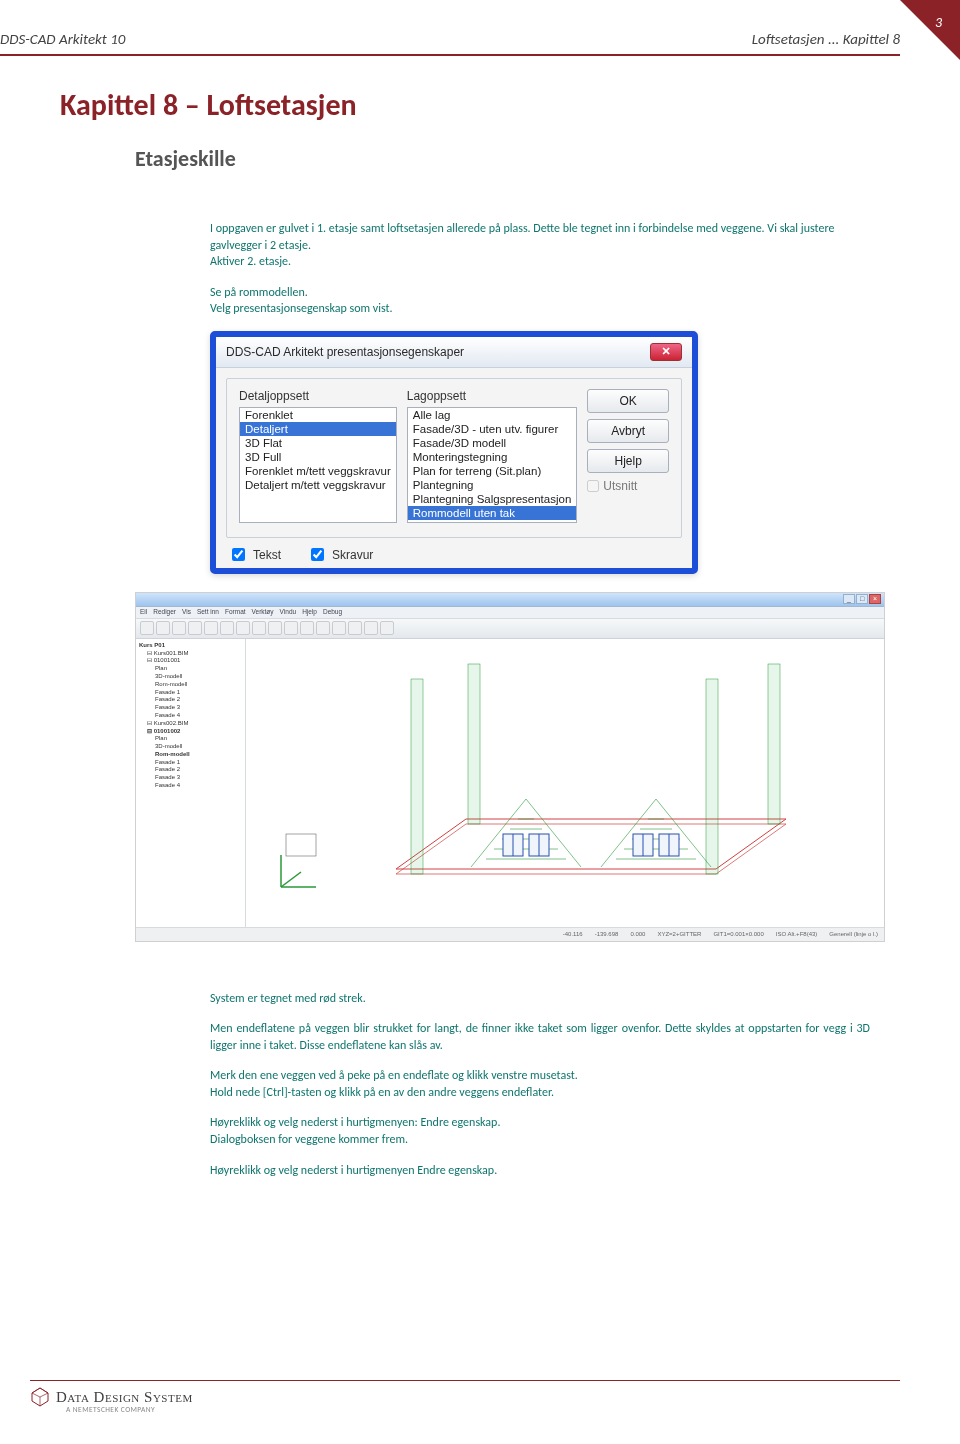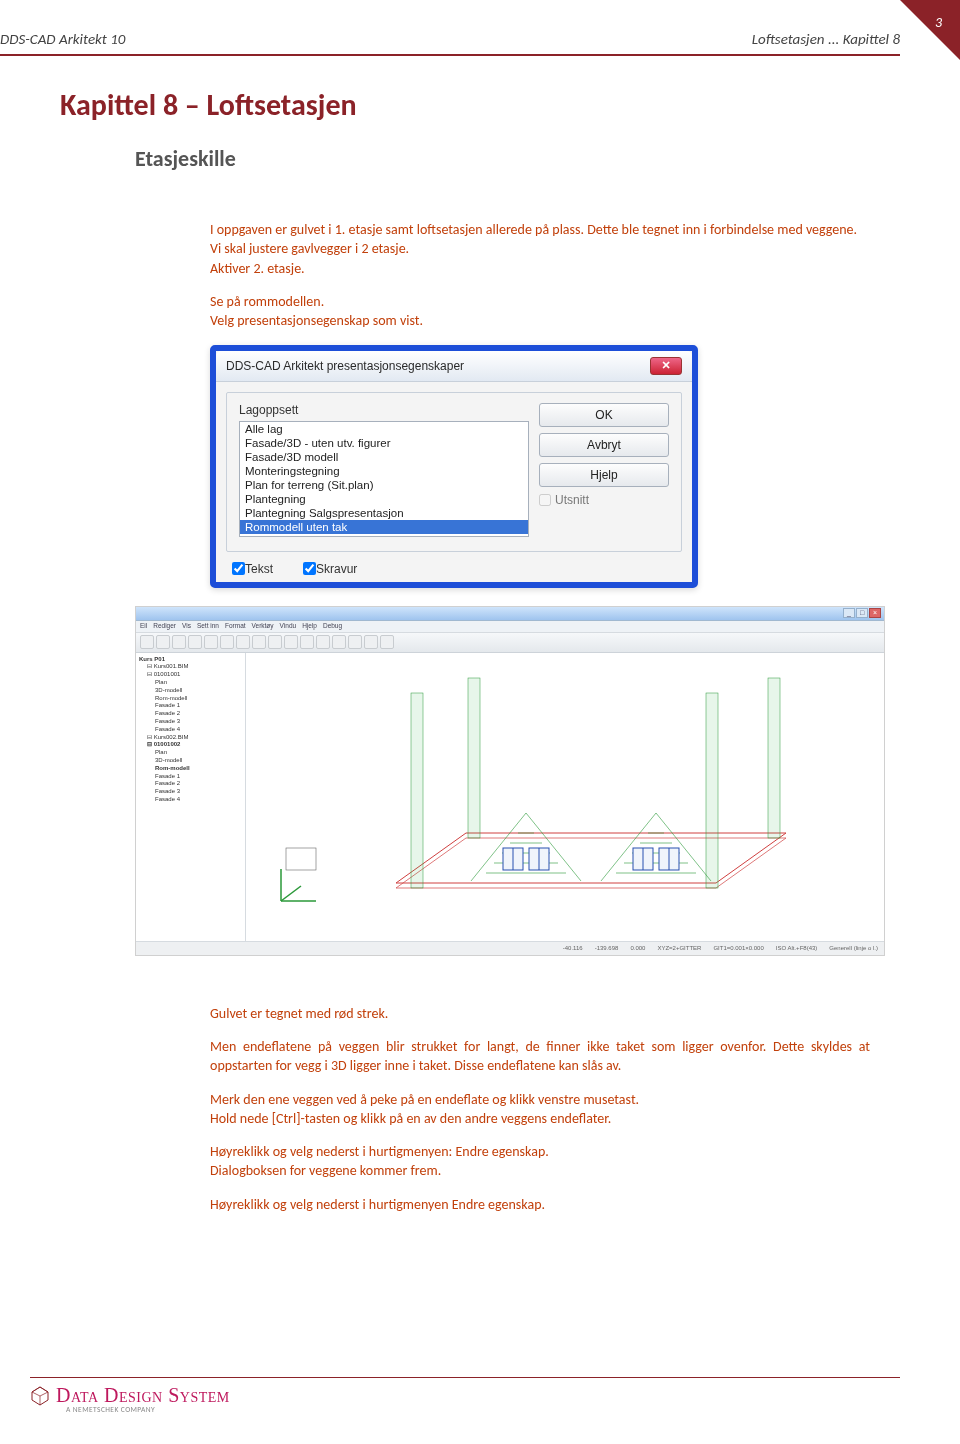--- a/index.html
+++ b/index.html
@@ -53,23 +53,23 @@
   }
   h2 {
     color: #555;
     font-size: 22px;
     font-weight: 600;
     margin-left: 75px;
     margin-bottom: 10px;
   }
   .body-text {
     margin-left: 150px;
-    font-size: 14px;
+    font-size: 12px;
     line-height: 1.38;
-    color: #c2410c;
+    color: #0f766e;
     margin-top: 48px;
   }
   .body-text p { margin-bottom: 14px; }
   .body-text p.tight { margin-bottom: 0; }
   .bold { font-weight: 400; }
 
   
   .dialog {
     margin: 4px 0 18px 150px;
     width: 488px;
@@ -128,21 +128,21 @@
     border-radius: 3px;
     padding: 4px 0;
     text-align: center;
     margin-bottom: 6px;
     font-size: 12px;
     color: #222;
   }
   .dlg-chk { display:flex; align-items:center; gap:4px; margin-top: 6px; color:#777; }
   .dlg-chk input { width:12px; height:12px; }
   .dlg-btm-checks { display:flex; gap:30px; margin: 8px 0 0 16px; padding-bottom:6px; font-size:12px; }
-  .dlg-btm-checks label { display:flex; align-items:center; gap:0; }
+  .dlg-btm-checks label { display:flex; align-items:center; gap:8px; }
 
   
   .cad-fig {
     margin: 0 0 18px 75px;
     width: 750px;
     height: 350px;
     border: 1px solid #d0d0d0;
     background: #f8f8f8;
     position: relative;
     font-family: Tahoma, Arial, sans-serif;
@@ -214,21 +214,21 @@
   .footer {
     position: absolute;
     bottom: 30px;
     left: 30px;
     right: 60px;
     border-top: 1.5px solid #8b2228;
     padding-top: 6px;
     display:flex; align-items:center;
   }
   .footer-logo { display:flex; align-items:center; gap:6px;}
-  .footer-logo-text { color:#be185d; font-size:20px; letter-spacing:0.5px; font-family: 'Times New Roman', serif; font-variant: small-caps; }
+  .footer-logo-text { color:#404040; font-size:15px; letter-spacing:0.5px; font-family: 'Times New Roman', serif; font-variant: small-caps; }
   .footer-sub { font-size:7.5px; color:#888; letter-spacing:0.4px; margin-left:36px; margin-top:-2px; }
 </style>
 </head>
 <body>
 
 <div class="page-corner">
   <div class="tri"></div>
   <div class="num">3</div>
 </div>
 
@@ -250,20 +250,31 @@
       <span>Velg presentasjonsegenskap som vist.</span>
     </p>
   </div>
 
   <div class="dialog">
     <div class="dialog-titlebar">
       <span class="dialog-title">DDS-CAD Arkitekt presentasjonsegenskaper</span>
       <span class="dlg-close">✕</span>
     </div>
     <div class="dialog-inner">
+      <div class="dlg-col1">
+        <div class="dlg-label">Detaljoppsett</div>
+        <div class="listbox" id="list1">
+            <div>Forenklet</div>
+            <div class="sel">Detaljert</div>
+            <div>3D Flat</div>
+            <div>3D Full</div>
+            <div>Forenklet m/tett veggskravur</div>
+            <div>Detaljert m/tett veggskravur</div>
+          </div>
+      </div>
       <div class="dlg-col2">
         <div class="dlg-label">Lagoppsett</div>
         <div class="listbox" id="list2">
             <div>Alle lag</div>
             <div>Fasade/3D - uten utv. figurer</div>
             <div>Fasade/3D modell</div>
             <div>Monteringstegning</div>
             <div>Plan for terreng (Sit.plan)</div>
             <div>Plantegning</div>
             <div>Plantegning Salgspresentasjon</div>
@@ -408,21 +419,21 @@
         <span>-139.698</span>
         <span>0.000</span>
         <span>XYZ=2+GITTER</span>
         <span>GIT1=0.001×0.000</span>
         <span>ISO Alt.+F8(43)</span>
         <span>Generell (linje o l.)</span>
       </div>
   </div>
 
   <div class="body-text">
-    <p>Gulvet er tegnet med rød strek.</p>
+    <p>System er tegnet med rød strek.</p>
     <p style="text-align:justify;">Men endeflatene på veggen blir strukket for langt, de finner ikke taket som ligger ovenfor. Dette skyldes at oppstarten for vegg i 3D ligger inne i taket. Disse endeflatene kan slås av.</p>
     <p>
       <span>Merk den ene veggen ved å peke på en endeflate og klikk venstre musetast.</span><br>
       <span>Hold nede </span><span class="bold">[Ctrl]-</span><span>tasten og klikk på en av den andre veggens endeflater.</span>
     </p>
     <p>
       <span>Høyreklikk og velg nederst i hurtigmenyen: </span><span class="bold">Endre egenskap</span><span>.</span><br>
       <span>Dialogboksen for veggene kommer frem.</span>
     </p>
     <p>

